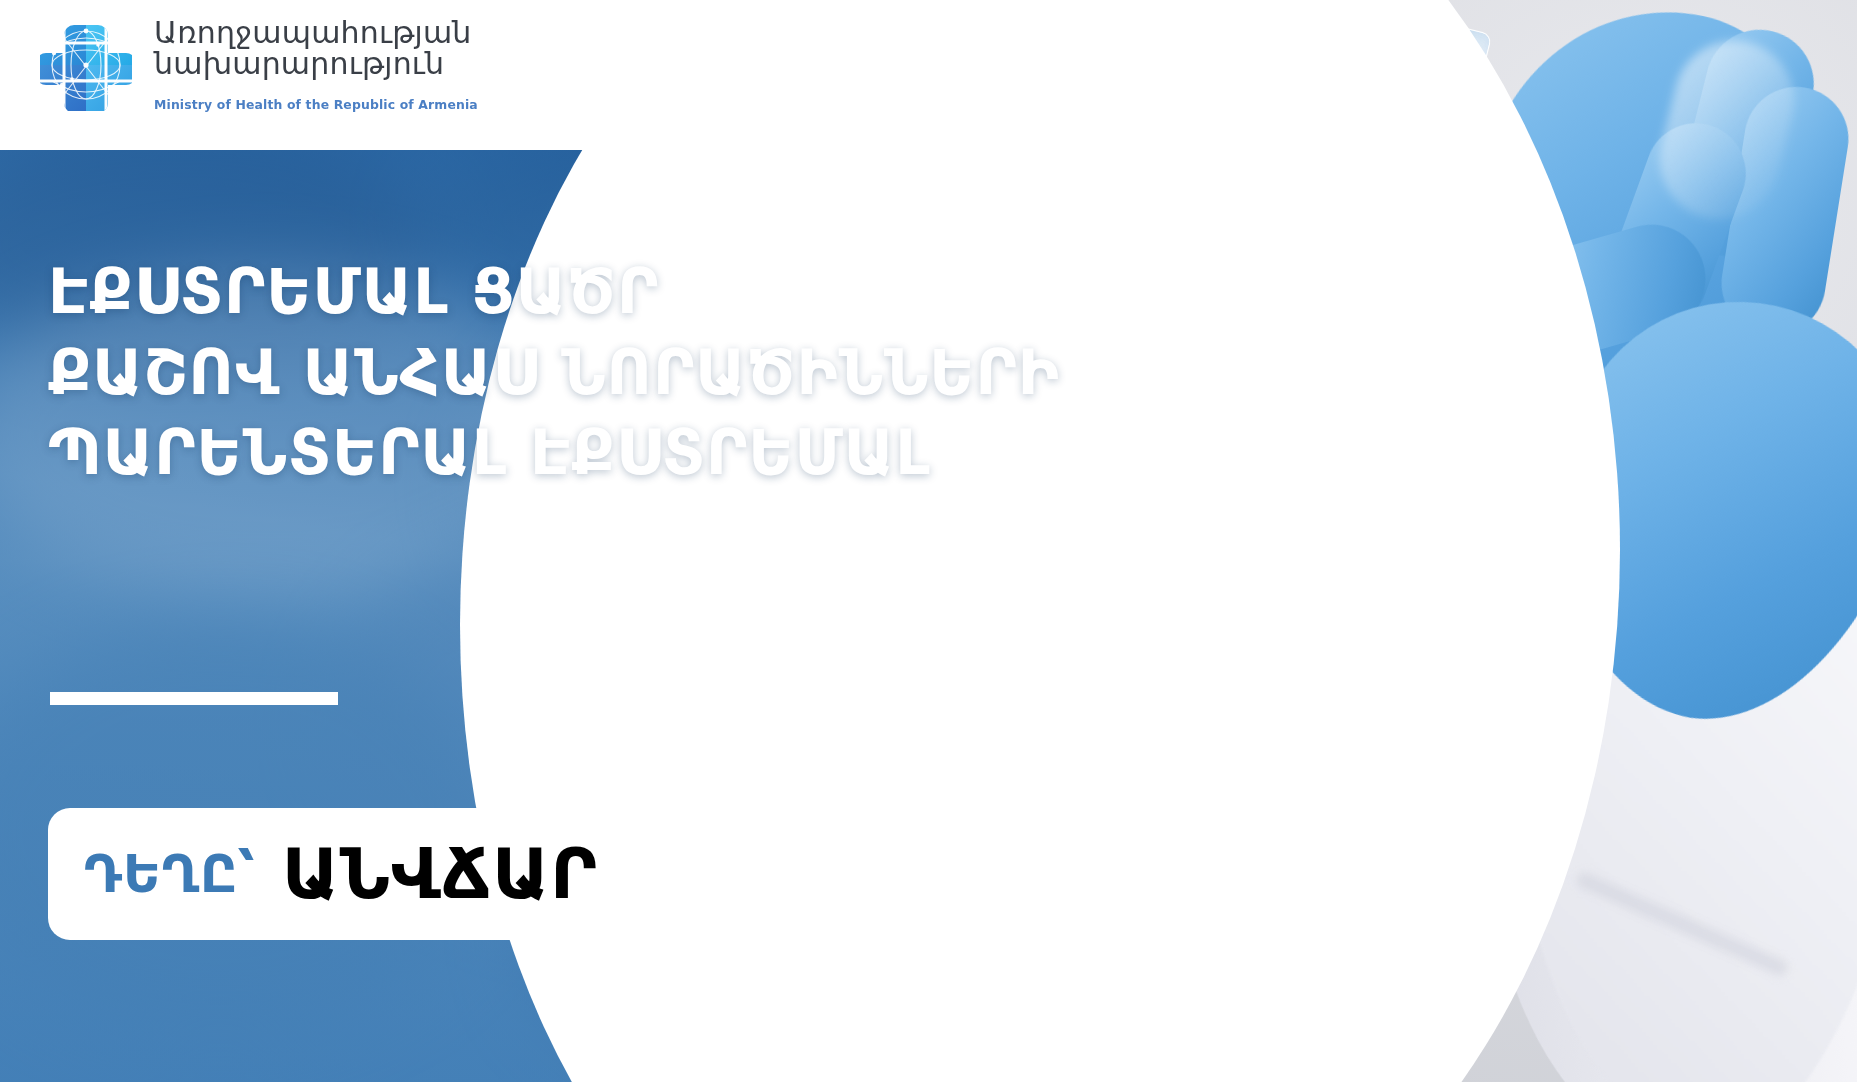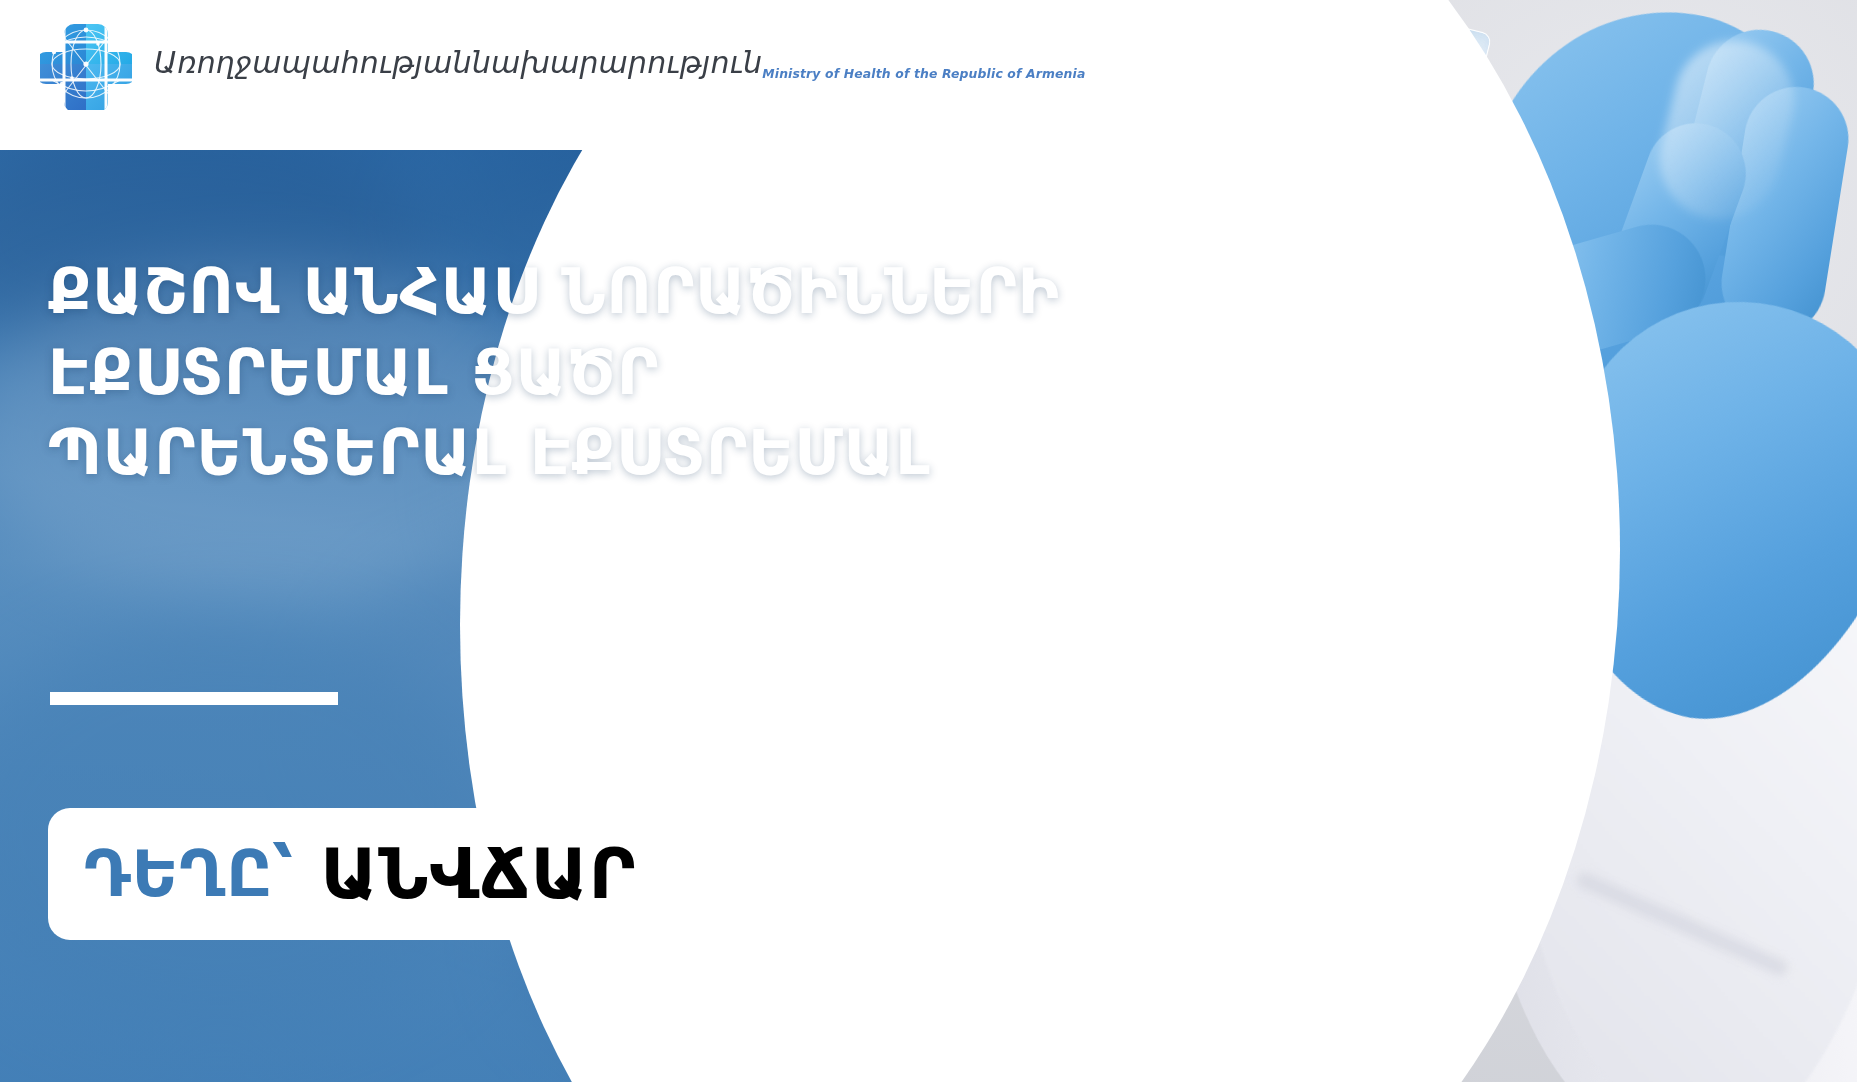--- a/index.html
+++ b/index.html
@@ -280,21 +280,21 @@
     z-index:4;
   }
 
   
   .logo{
     position:absolute;left:40px;top:18px;
     display:flex;align-items:center;gap:22px;
     z-index:9;
   }
   .logo-mark{position:relative;width:92px;height:92px;}
-  .logo-text{display:flex;flex-direction:row;line-height:1.02;font-style:italic;}
+  .logo-text{display:flex;flex-direction:column;line-height:1.02;}
   .logo-arm{
     font-size:30px;font-weight:400;color:#3a3f47;
     letter-spacing:.2px;
     font-family:"DejaVu Sans",sans-serif;
   }
   .logo-en{
     margin-top:20px;
     font-size:12.4px;color:#4b7fc4;font-weight:700;
     letter-spacing:.15px;
     font-family:"DejaVu Sans",sans-serif;
@@ -331,21 +331,21 @@
     background:#ffffff;
     border-radius:22px;
     display:flex;align-items:center;
     padding:0 36px;
     z-index:8;
     box-sizing:border-box;
     gap:26px;
   }
   .badge-blue{
     font-family:"DejaVu Sans",sans-serif;
-    font-weight:700;font-size:64px;
+    font-weight:700;font-size:52px;
     color:#3c7ab5;letter-spacing:1px;
     white-space:nowrap;
   }
   .badge-red{
     font-family:"DejaVu Sans",sans-serif;
     font-weight:700;font-size:70px;
     color:#000000;letter-spacing:1px;
     white-space:nowrap;
   }
 </style>
@@ -496,22 +496,22 @@
       </svg>
     </div>
     <div class="logo-text">
       <span class="logo-arm">Առողջապահության</span>
       <span class="logo-arm">նախարարություն</span>
       <span class="logo-en">Ministry of Health of the Republic of Armenia</span>
     </div>
   </div>
 
   <div class="headline">
+    <div>ԷՔՍՏՐԵՄԱԼ ՑԱԾՐ</div>
     <div>ՔԱՇՈՎ ԱՆՀԱՍ ՆՈՐԱԾԻՆՆԵՐԻ</div>
-    <div>ԷՔՍՏՐԵՄԱԼ ՑԱԾՐ</div>
     <div>ՊԱՐԵՆՏԵՐԱԼ ԷՔՍՏՐԵՄԱԼ</div>
   </div>
 
   <div class="divider"></div>
 
   <div class="badge">
     <span class="badge-blue">ԴԵՂԸ՝</span>
     <span class="badge-red">ԱՆՎՃԱՐ</span>
   </div>
 

